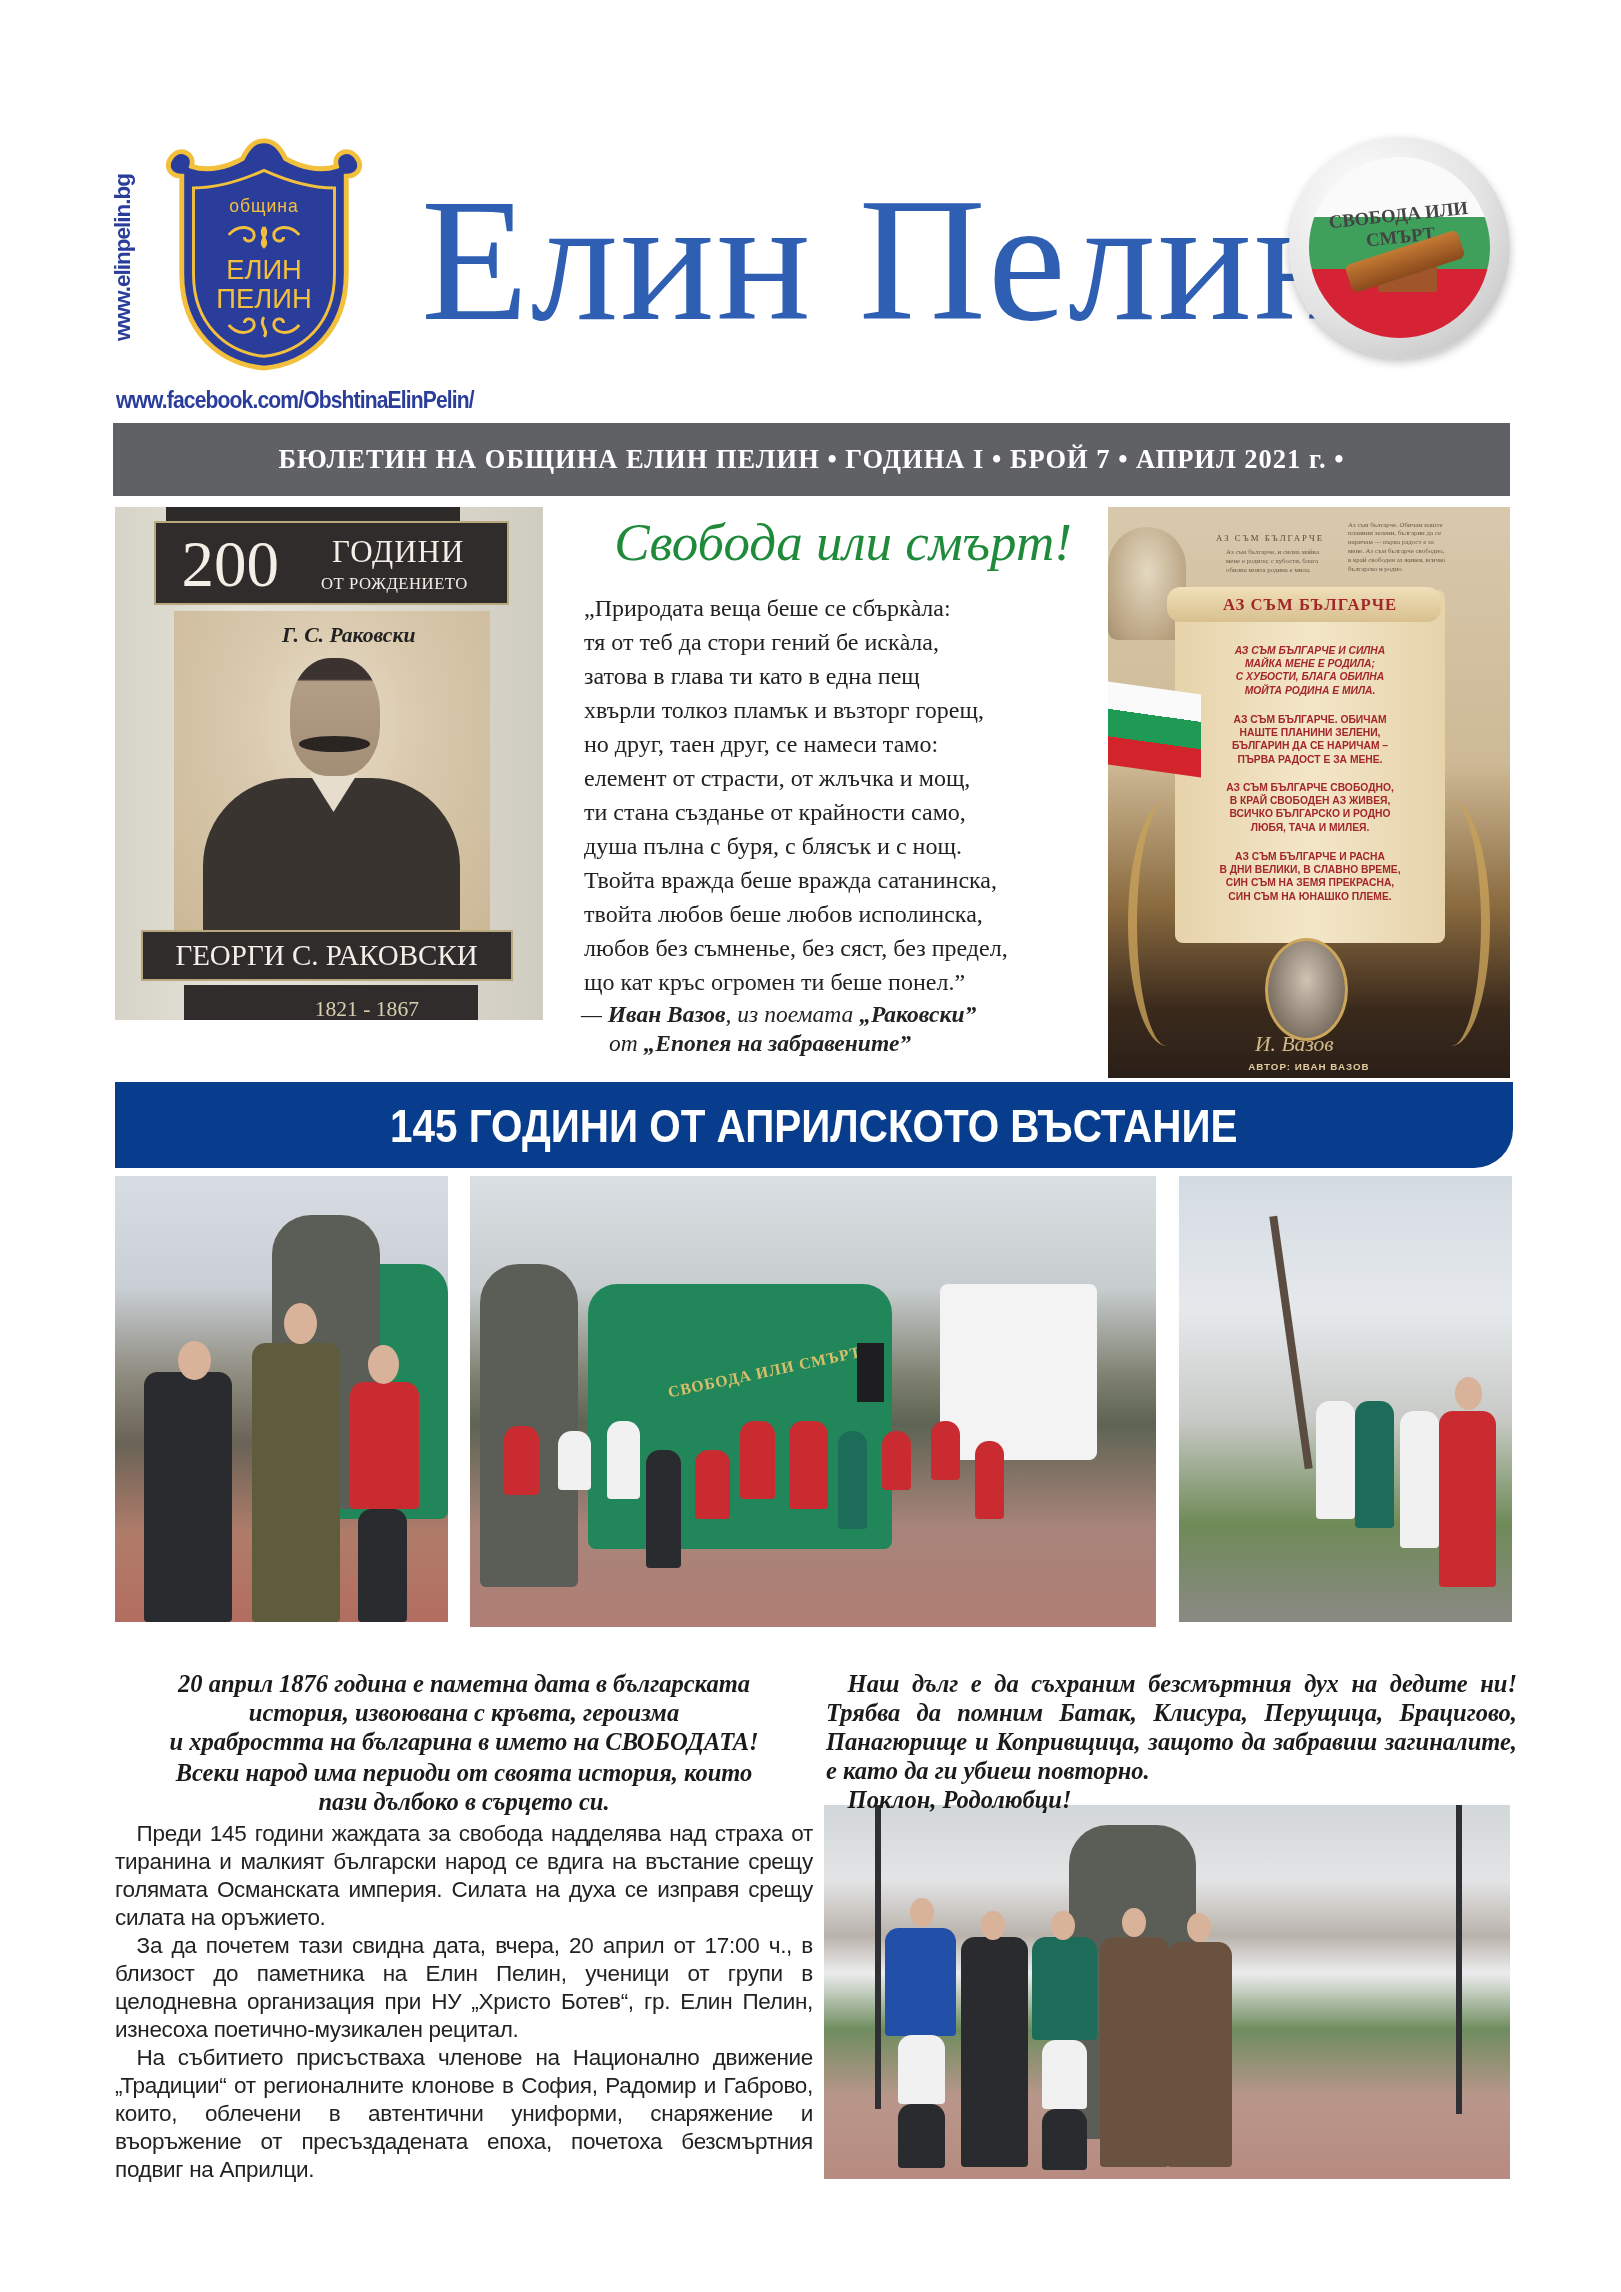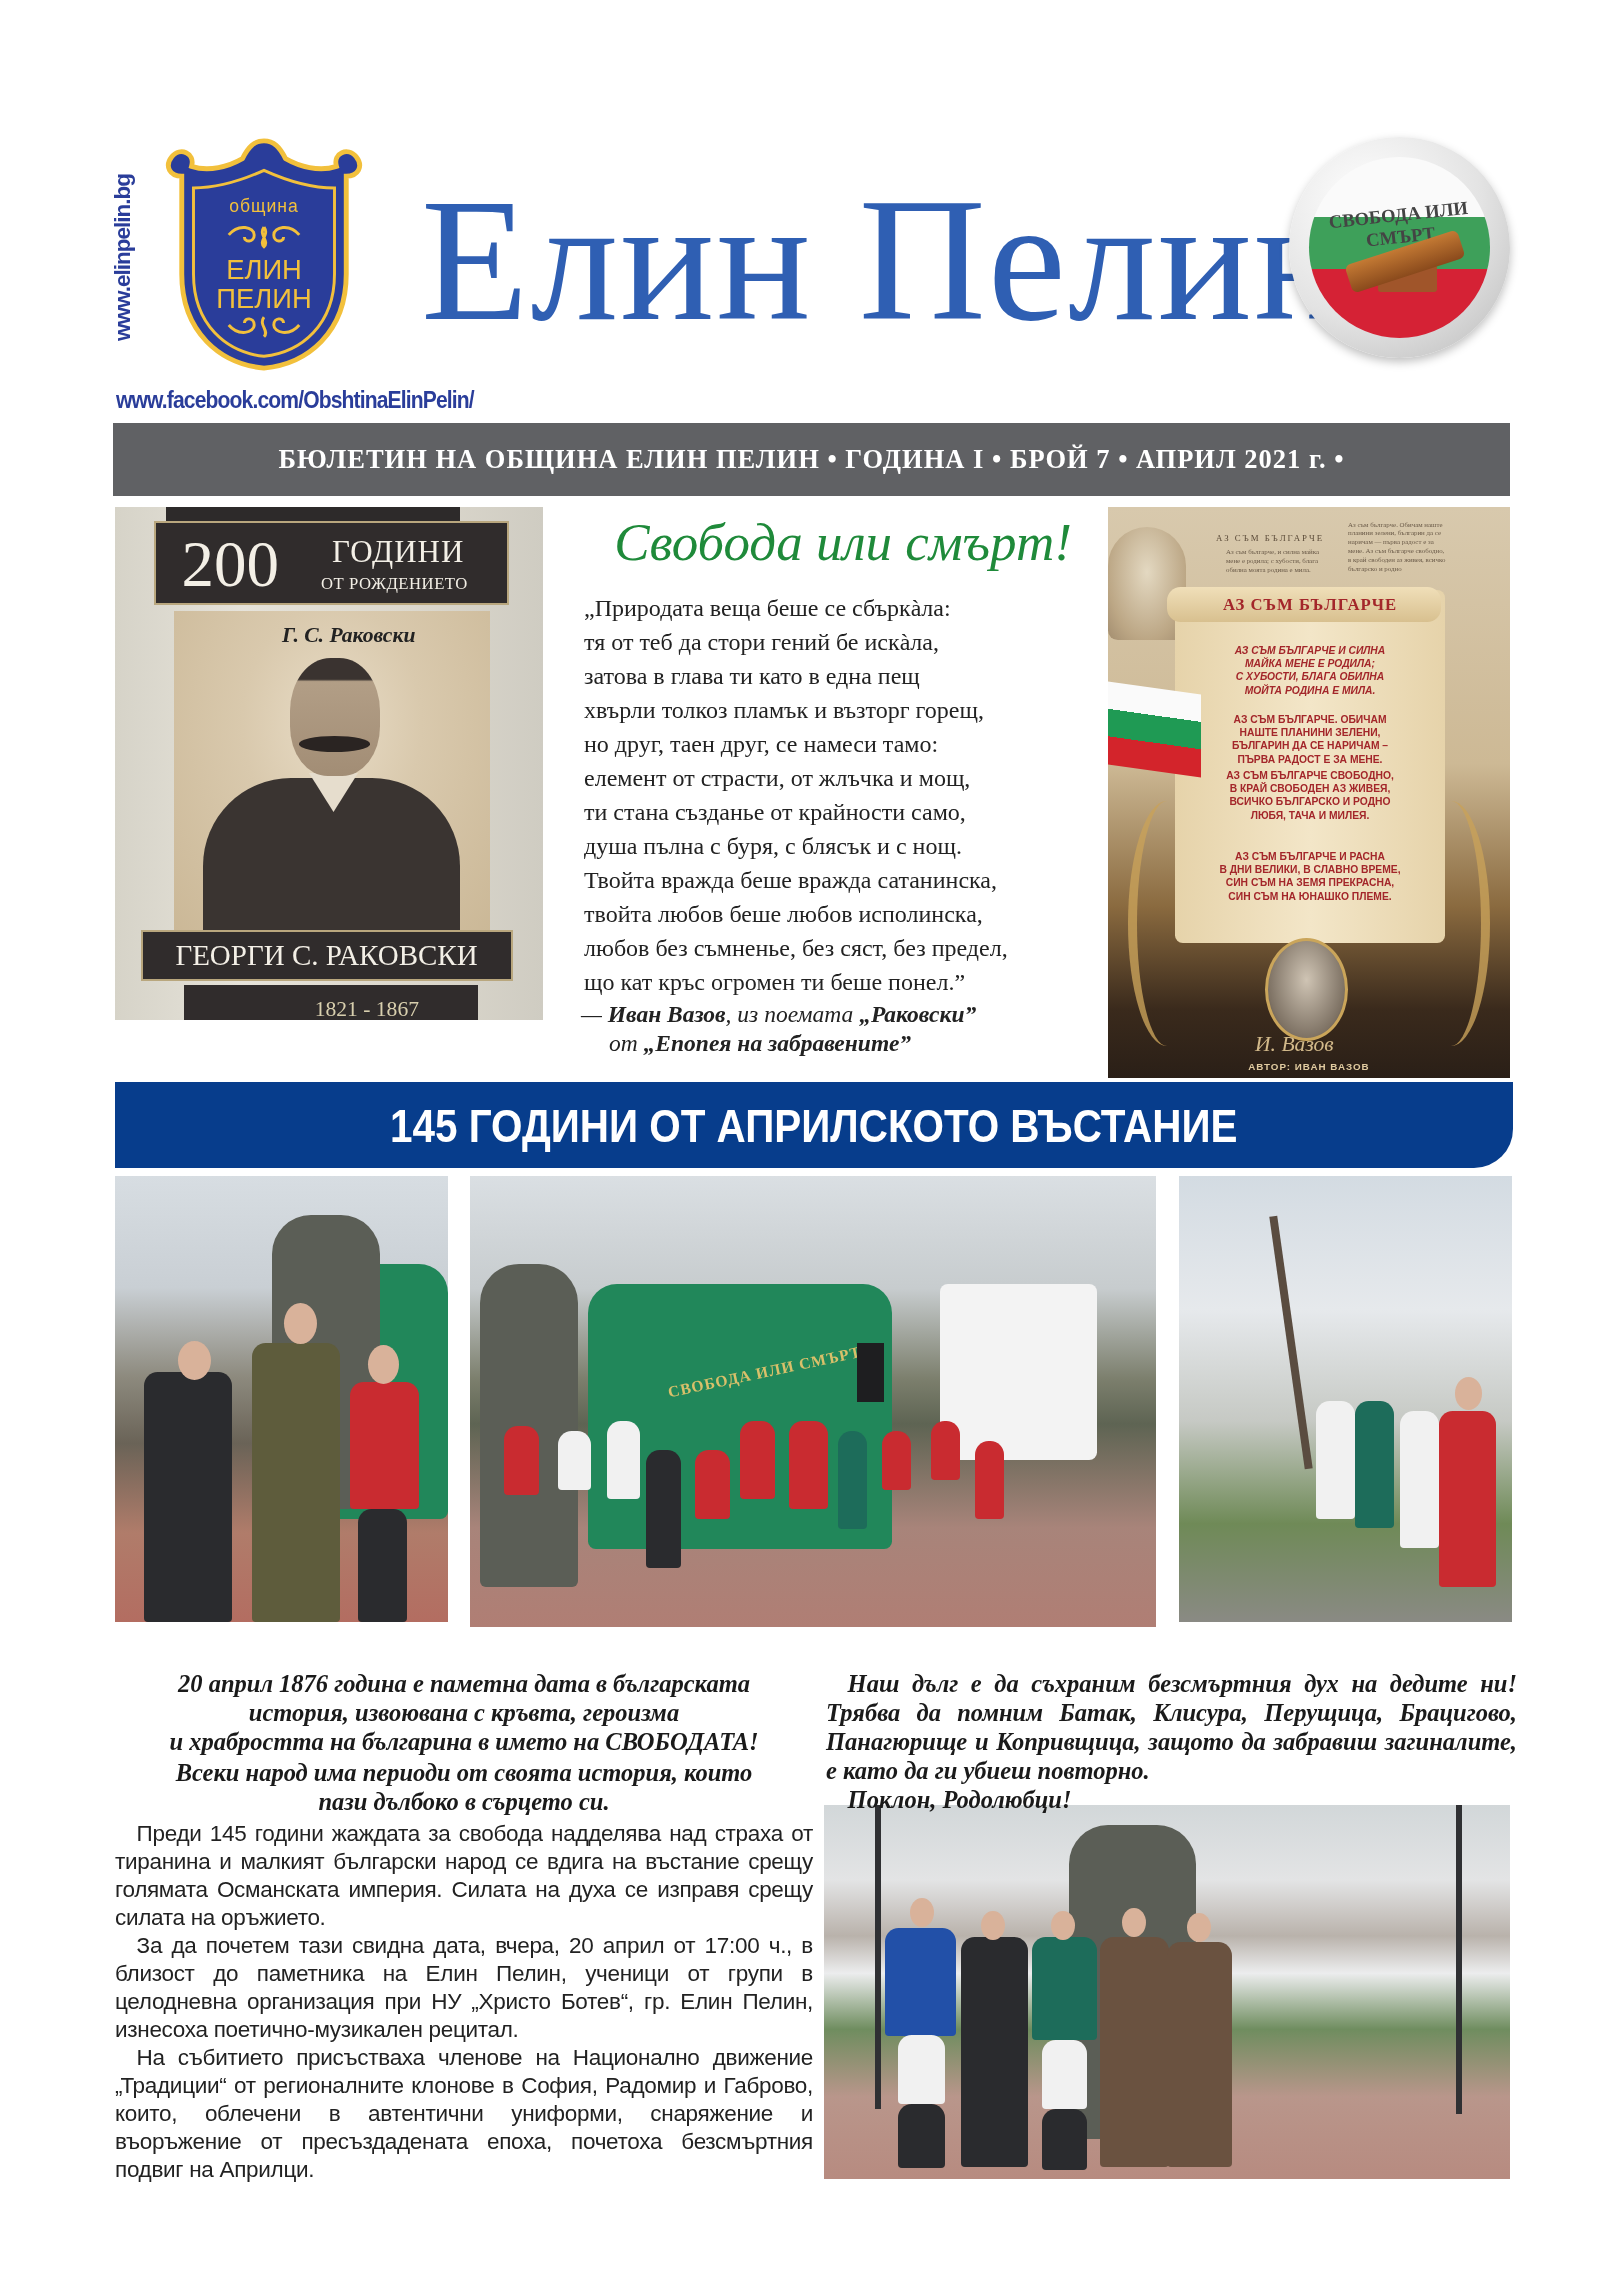--- a/index.html
+++ b/index.html
@@ -213,21 +213,21 @@
     <div>МАЙКА МЕНЕ Е РОДИЛА;</div>
     <div>С ХУБОСТИ, БЛАГА ОБИЛНА</div>
     <div>МОЙТА РОДИНА Е МИЛА.</div>
   </div>
   <div class="vz-stanza" style="top:206px;">
     <div>АЗ СЪМ БЪЛГАРЧЕ. ОБИЧАМ</div>
     <div>НАШТЕ ПЛАНИНИ ЗЕЛЕНИ,</div>
     <div>БЪЛГАРИН ДА СЕ НАРИЧАМ –</div>
     <div>ПЪРВА РАДОСТ Е ЗА МЕНЕ.</div>
   </div>
-  <div class="vz-stanza" style="top:262px;">
+  <div class="vz-stanza" style="top:274px;">
     <div>АЗ СЪМ БЪЛГАРЧЕ СВОБОДНО,</div>
     <div>В КРАЙ СВОБОДЕН АЗ ЖИВЕЯ,</div>
     <div>ВСИЧКО БЪЛГАРСКО И РОДНО</div>
     <div>ЛЮБЯ, ТАЧА И МИЛЕЯ.</div>
   </div>
   <div class="vz-stanza" style="top:343px;">
     <div>АЗ СЪМ БЪЛГАРЧЕ И РАСНА</div>
     <div>В ДНИ ВЕЛИКИ, В СЛАВНО ВРЕМЕ,</div>
     <div>СИН СЪМ НА ЗЕМЯ ПРЕКРАСНА,</div>
     <div>СИН СЪМ НА ЮНАШКО ПЛЕМЕ.</div>

